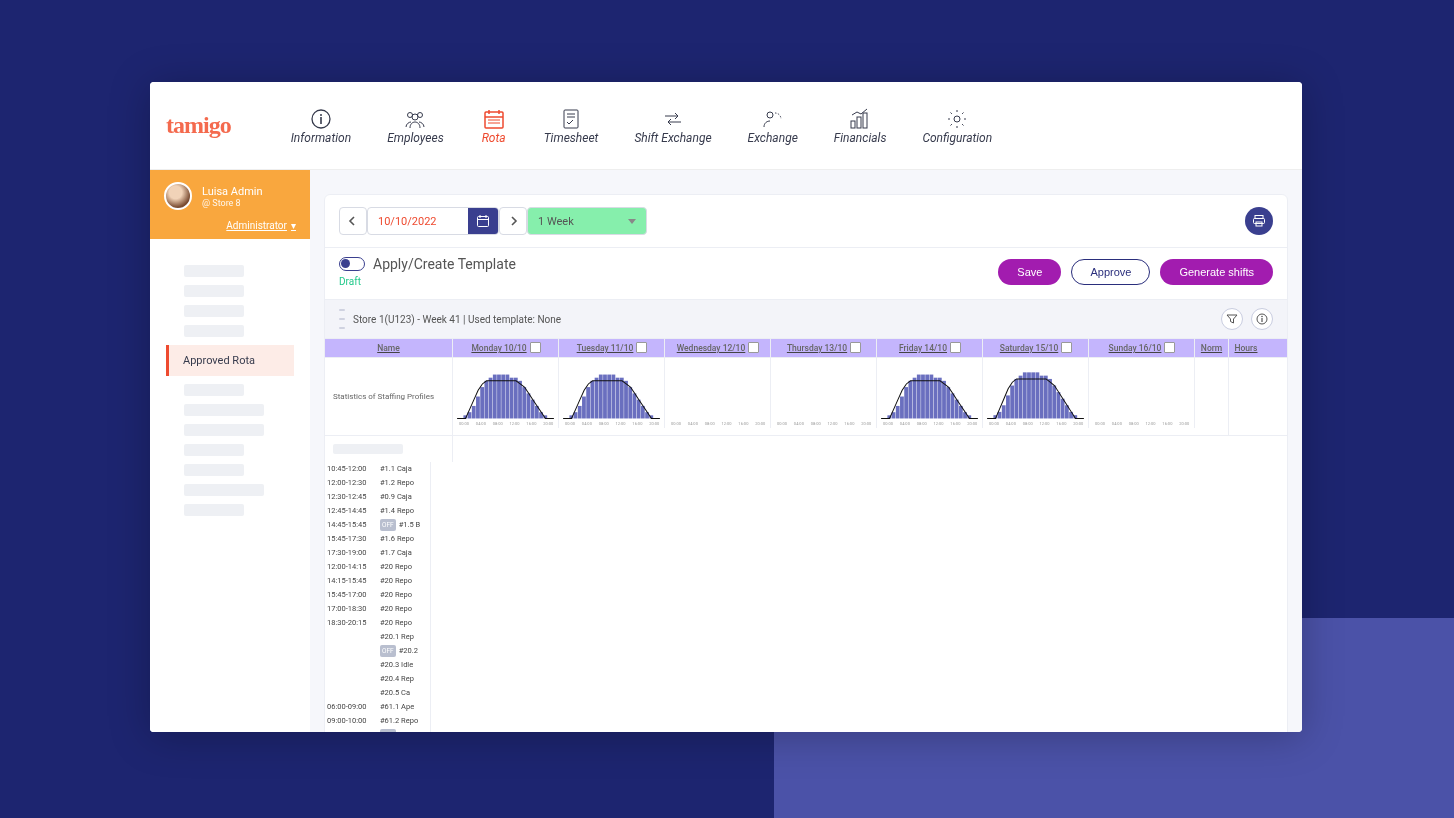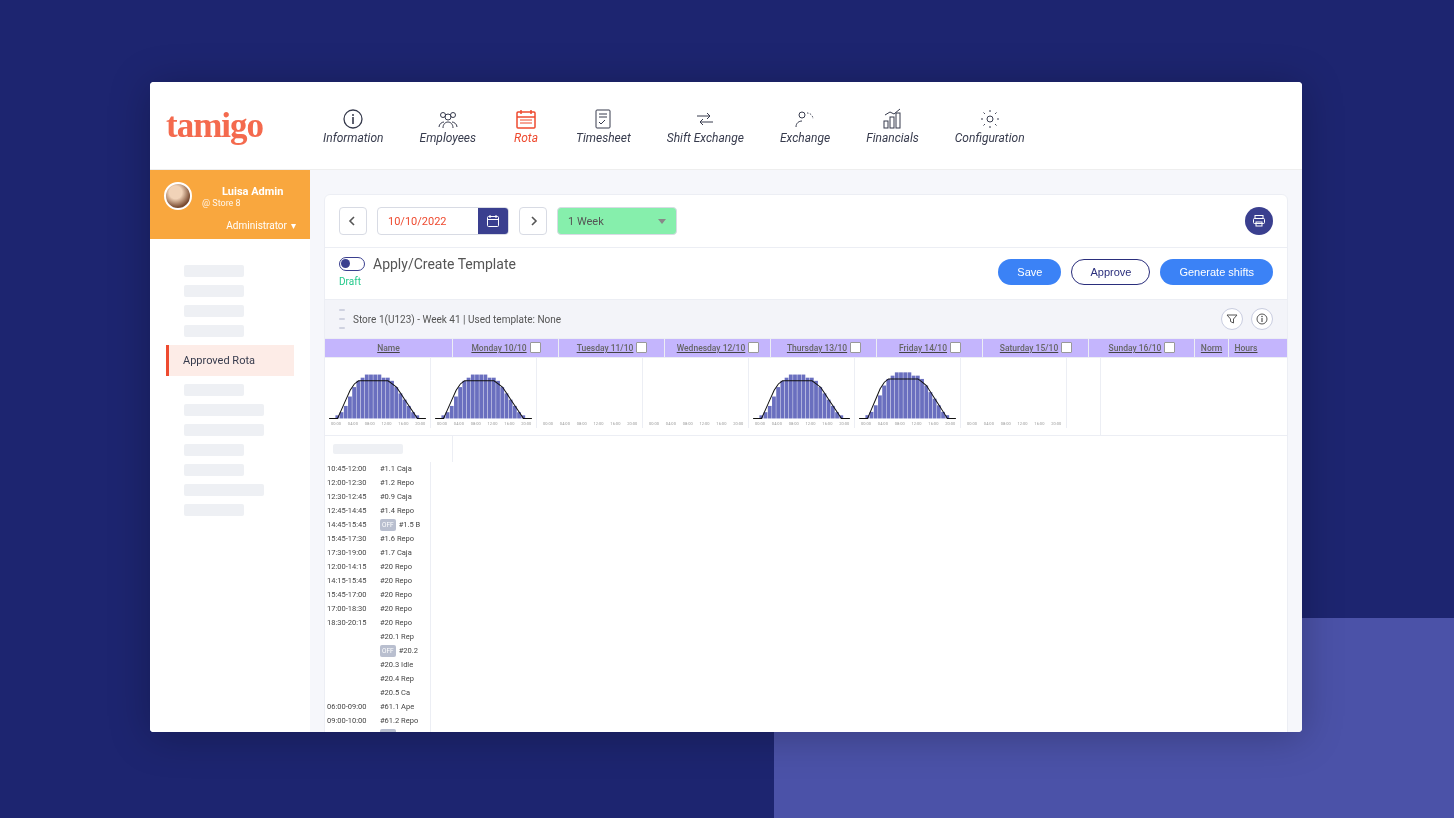--- a/index.html
+++ b/index.html
@@ -33,21 +33,21 @@
   .topbar {
     height: 88px;
     border-bottom: 1px solid #eee;
     display: flex;
     align-items: center;
     padding: 0 16px;
     background: #fff;
     flex-shrink: 0;
   }
   .logo {
-    font-size: 35px;
+    font-size: 24px;
     font-weight: 600;
     color: #f46a4e;
     letter-spacing: -1px;
     margin-right: 60px;
     font-family: Georgia, serif;
   }
   .main-nav { display: flex; gap: 36px; }
   .nav-item {
     display: flex; flex-direction: column; align-items: center;
     gap: 0; cursor: pointer;
@@ -74,25 +74,25 @@
     background: #f9a73e;
     padding: 12px 14px 8px;
     color: #fff;
   }
   .user-row { display: flex; align-items: center; gap: 10px; }
   .avatar {
     width: 28px; height: 28px; border-radius: 50%;
     background: radial-gradient(circle at 40% 35%, #f1d3b8 30%, #7a4c32 70%);
     border: 2px solid #fff;
   }
-  .user-name { font-size: 11px; font-weight: 700; margin-left: 20px; }
+  .user-name { font-size: 11px; font-weight: 400; }
   .user-store { font-size: 9px; opacity: .9; }
   .role-row {
     display: flex; justify-content: flex-end; align-items: center;
-    font-size: 10px; margin-top: 10px; gap: 4px; cursor: pointer;
+    font-size: 10px; margin-top: 10px; gap: 4px; cursor: pointer; text-decoration: underline;
   }
   .side-links { padding: 18px 16px; }
   .side-placeholder {
     height: 12px; background: #eef0f4; border-radius: 2px;
     margin: 8px 18px; width: 60px;
   }
   .side-placeholder.wide { width: 80px; }
   .side-active {
     border-left: 3px solid #ee4a2f;
     background: #fdece7;
@@ -109,21 +109,21 @@
     overflow: auto;
   }
   .panel {
     background: #fff;
     border-radius: 6px;
     border: 1px solid #eceef4;
   }
 
   
   .toolbar {
-    display: flex; align-items: center; gap: 10px;
+    display: flex; align-items: center; 
     padding: 12px 14px;
     border-bottom: 1px solid #eceef4;
   }
   .icon-btn {
     width: 28px; height: 28px;
     border: 1px solid #d8dbe4;
     border-radius: 4px;
     background: #fff;
     display: flex; align-items: center; justify-content: center;
     cursor: pointer;
@@ -172,21 +172,21 @@
   .toggle::after {
     content: ""; position: absolute; left: 1px; top: 1px;
     width: 9px; height: 9px; border-radius: 50%; background: #3a3f8f;
   }
   .toggle-label { font-size: 14px; color: #555; }
   .draft-label { font-size: 10px; color: #23c98b; }
   .btn {
     border-radius: 999px; padding: 6px 18px; font-size: 11px;
     cursor: pointer; border: 1px solid transparent;
   }
-  .btn-primary { background: #3b82f6; color: #fff; }
+  .btn-primary { background: #a21caf; color: #fff; }
   .btn-outline { background: #fff; color: #2a2e7c; border-color: #2a2e7c; }
 
   
   .grid-head {
     display: flex; align-items: center;
     padding: 8px 14px;
     background: #f3f4f9;
     border-bottom: 1px solid #eceef4;
     font-size: 10px; color: #555;
     position: relative;
@@ -506,20 +506,21 @@
               <div class="col-day">
                 <div class="day-head">
                   <span>Sunday 16/10</span>
                   <span class="copy-icon-mini"></span>
                 </div>
               </div>
   <div class="col-norm">Norm</div>
   <div class="col-hours">Hours</div>
 </div>
             <div class="rota-row" style="height:78px">
+  <div class="profile-label">Statistics of Staffing Profiles</div>
   <div class="col-day profile-chart">
                 <svg viewBox="0 0 100 68" preserveAspectRatio="none">
                   <rect x="0" y="60" width="3.7500000000000004" height="0" fill="#6a6fbf"></rect>
                   <rect x="4.166666666666667" y="60" width="3.7500000000000004" height="0" fill="#6a6fbf"></rect>
                   <rect x="8.333333333333334" y="56.666666666666664" width="3.7500000000000004" height="3.333333333333333" fill="#6a6fbf"></rect>
                   <rect x="12.5" y="53.333333333333336" width="3.7500000000000004" height="6.666666666666666" fill="#6a6fbf"></rect>
                   <rect x="16.666666666666668" y="46.66666666666667" width="3.7500000000000004" height="13.333333333333332" fill="#6a6fbf"></rect>
                   <rect x="20.833333333333336" y="36.66666666666667" width="3.7500000000000004" height="23.333333333333332" fill="#6a6fbf"></rect>
                   <rect x="25" y="26.666666666666664" width="3.7500000000000004" height="33.333333333333336" fill="#6a6fbf"></rect>
                   <rect x="29.166666666666668" y="20" width="3.7500000000000004" height="40" fill="#6a6fbf"></rect>

